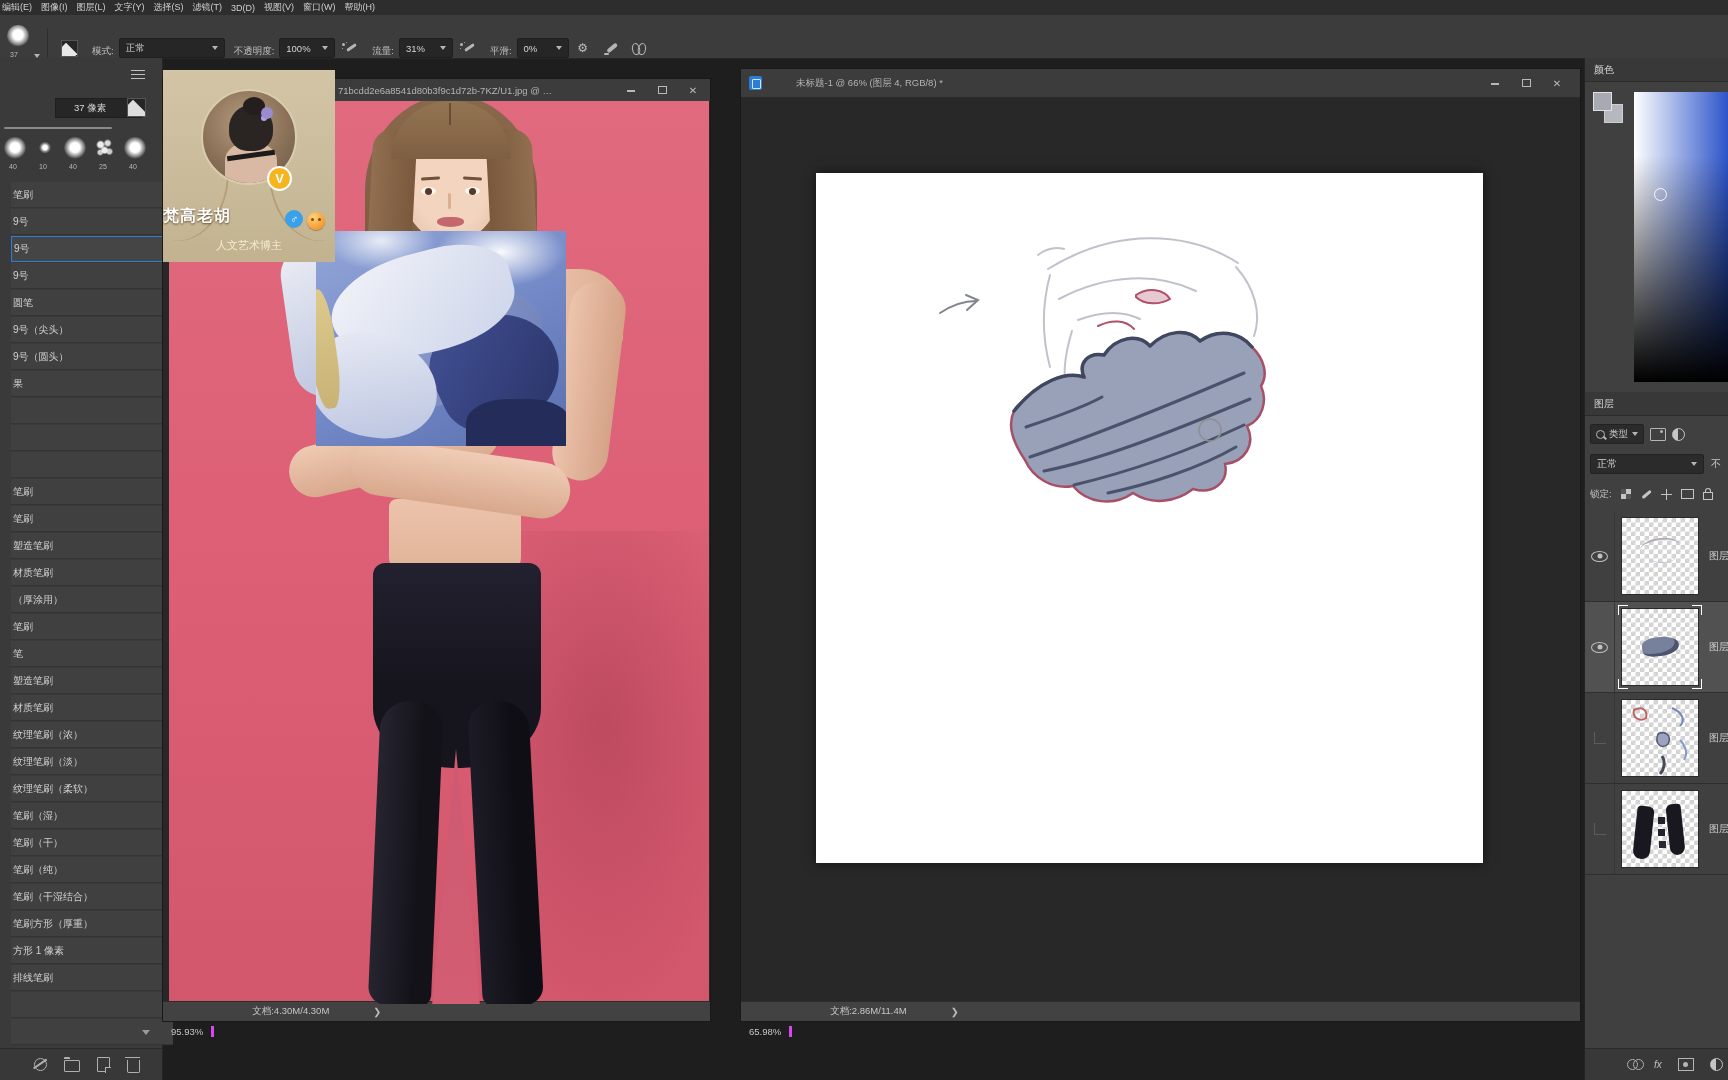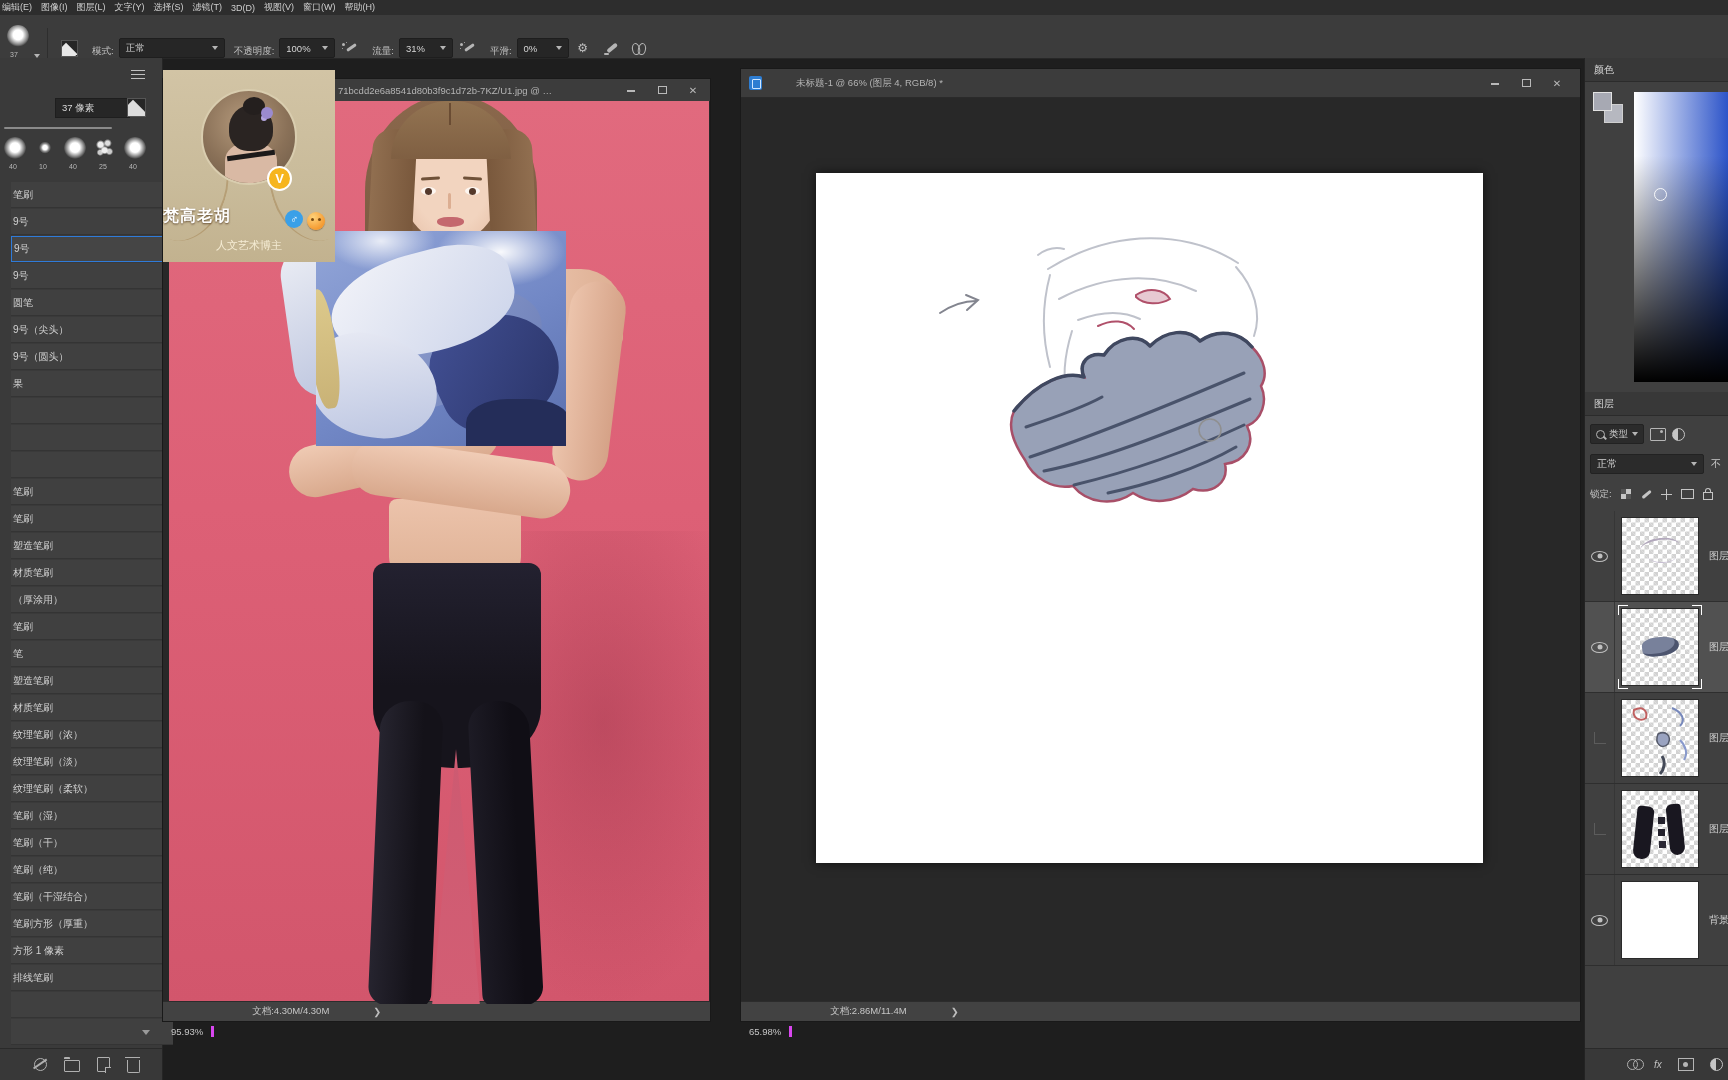--- a/index.html
+++ b/index.html
@@ -37,21 +37,21 @@
   .ico-butterfly{width:14px;height:12px;position:relative;}
   .ico-butterfly::before,.ico-butterfly::after{content:"";position:absolute;top:1px;width:6px;height:10px;border:1.5px solid #b5b5b5;border-radius:60% 60% 50% 50%;}
   .ico-butterfly::before{left:0;transform:rotate(-12deg);}
   .ico-butterfly::after{right:0;transform:rotate(12deg);}
 
   
   .brushes{position:absolute;left:0;top:58px;width:162px;height:1022px;background:#3a3a3a;border-right:1px solid #252525;}
   .hamburger{position:absolute;left:131px;top:12px;width:14px;height:10px;
      background:linear-gradient(#c0c0c0 0 1.5px,transparent 1.5px 4px,#c0c0c0 4px 5.5px,transparent 5.5px 8px,#c0c0c0 8px 9.5px,transparent 9.5px);}
   .size-box{position:absolute;left:55px;top:40px;width:67px;height:18px;background:#262626;border:1px solid #1e1e1e;
-            font-size:9.5px;color:#d8d8d8;display:flex;align-items:center;padding-left:6px;}
+            font-size:9.5px;color:#d8d8d8;display:flex;align-items:center;padding-left:18px;}
   .ico-brushpanel{position:absolute;left:127px;top:40px;width:17px;height:17px;background:#262626;border:1px solid #555;overflow:hidden;}
   .ico-brushpanel::after{content:"";position:absolute;left:-5px;bottom:-8px;width:20px;height:20px;background:#ddd;transform:rotate(45deg);}
   .slider-track{position:absolute;left:4px;top:69px;width:108px;height:2px;background:#8a8a8a;border-radius:1px;}
   .presets{position:absolute;left:2px;top:78px;display:flex;gap:3px;}
   .preset{width:27px;height:36px;position:relative;cursor:pointer;}
   .preset .dot{position:absolute;left:2px;top:1px;width:22px;height:22px;border-radius:50%;
       background:radial-gradient(circle at 50% 48%, #fff 0 30%, rgba(255,255,255,.35) 58%, rgba(255,255,255,0) 72%);}
   .preset.kind-small .dot{background:radial-gradient(circle at 50% 48%, #fff 0 14%, rgba(255,255,255,.4) 26%, rgba(255,255,255,0) 38%);}
   .preset.kind-texture .dot{background:
       radial-gradient(circle at 30% 35%, #eee 0 12%, transparent 22%),
@@ -702,35 +702,20 @@
 
               <div class="t-deco t-legs">
                 <span class="mid"></span>
               </div>
             </div>
 
           </div>
           <span class="layer-label">图层</span>
         </div>
 
-        <div class="layer-row thumb-white">
-          <div class="eyewell">
-            <span class="eye"></span>
-          </div>
-          <div class="thumbwrap">
-            <div class="thumb">
-              
-              
-              
-              
-            </div>
-
-          </div>
-          <span class="layer-label">背景</span>
-        </div>
       </div>
     <div class="layers-footer">
       <span class="ico-link"></span>
       <span class="fx-label">fx</span>
       <span class="ico-mask"></span>
       <span class="ico-half"></span>
     </div>
   </div>
 
   <div class="wm-card">

